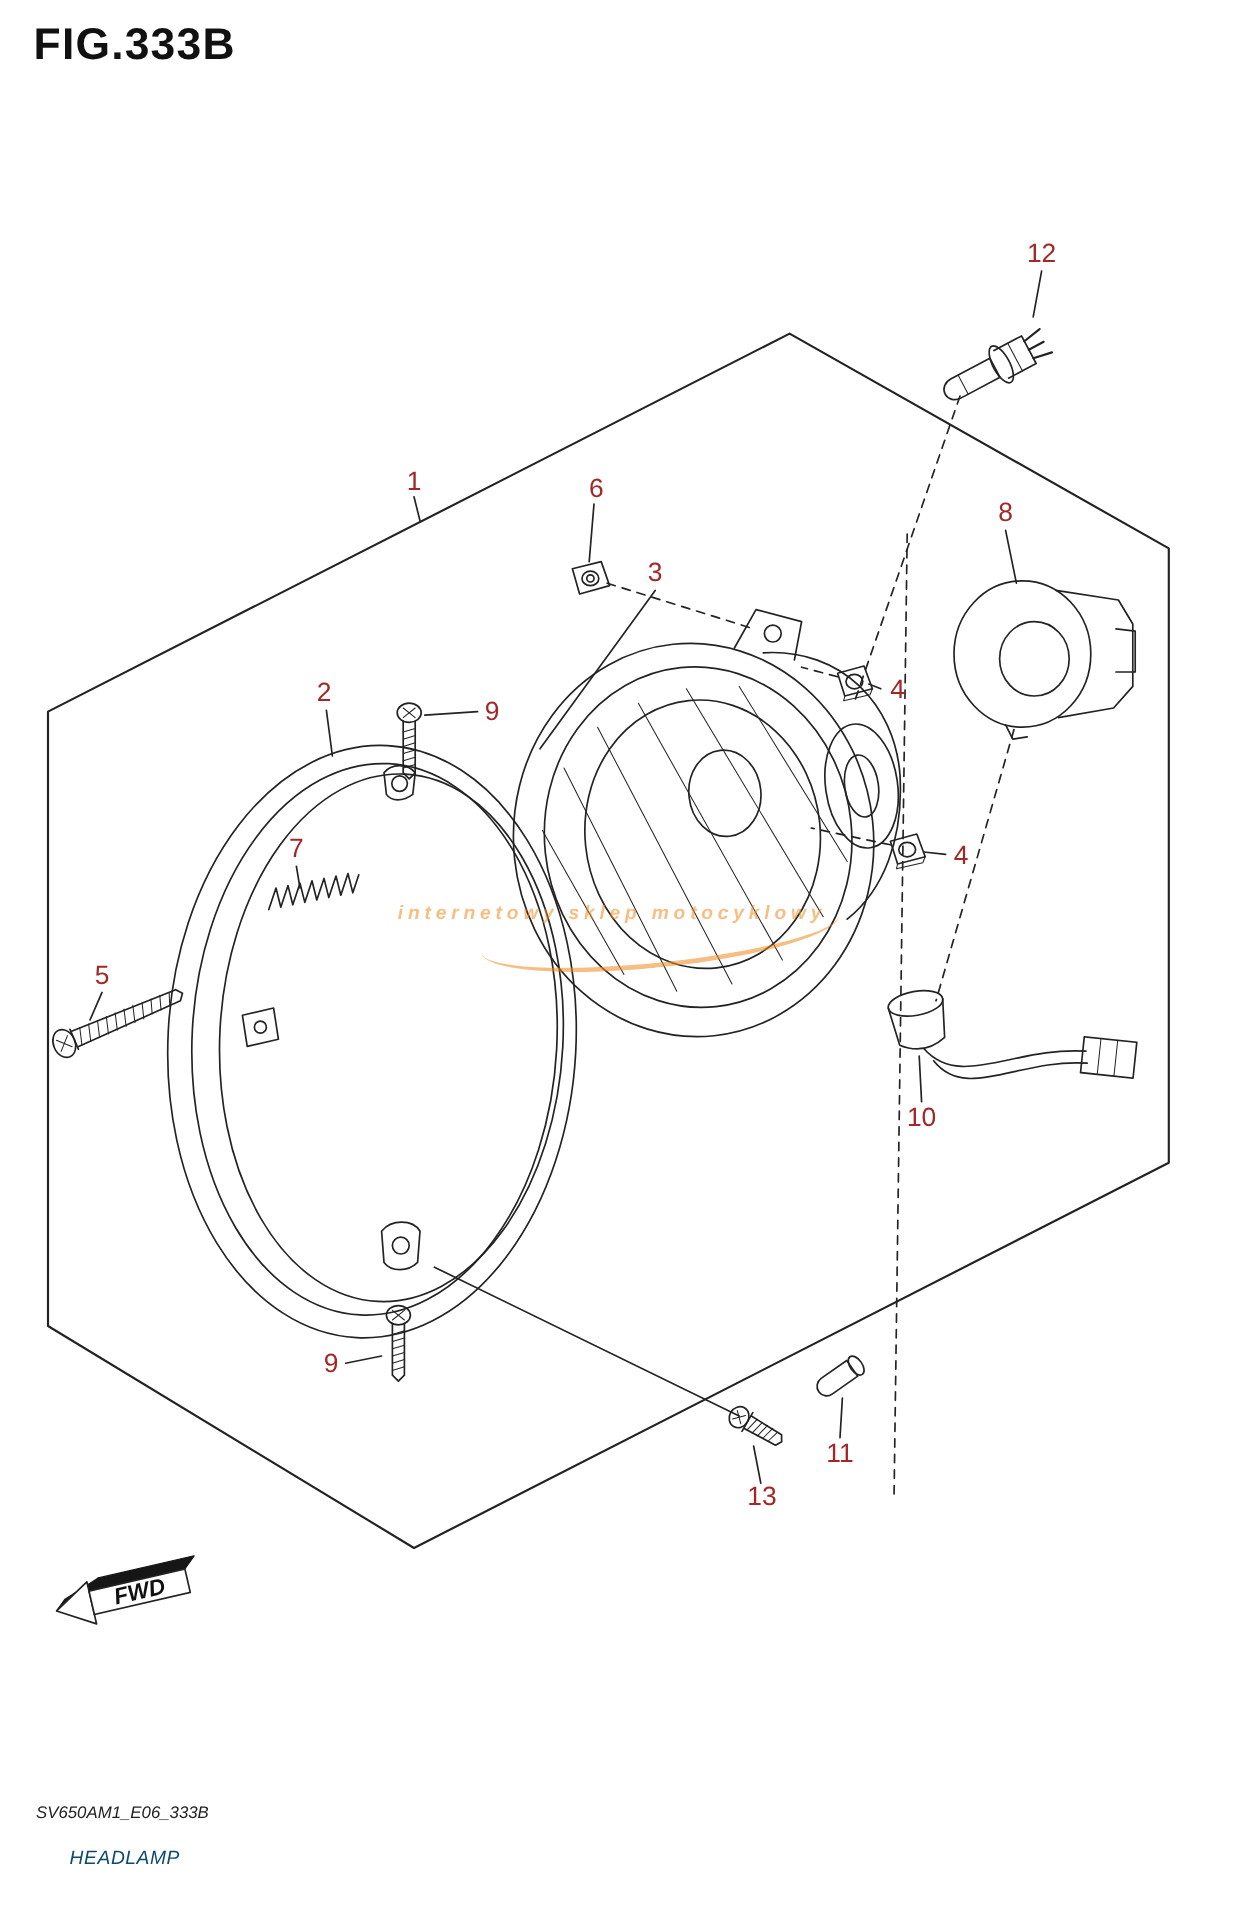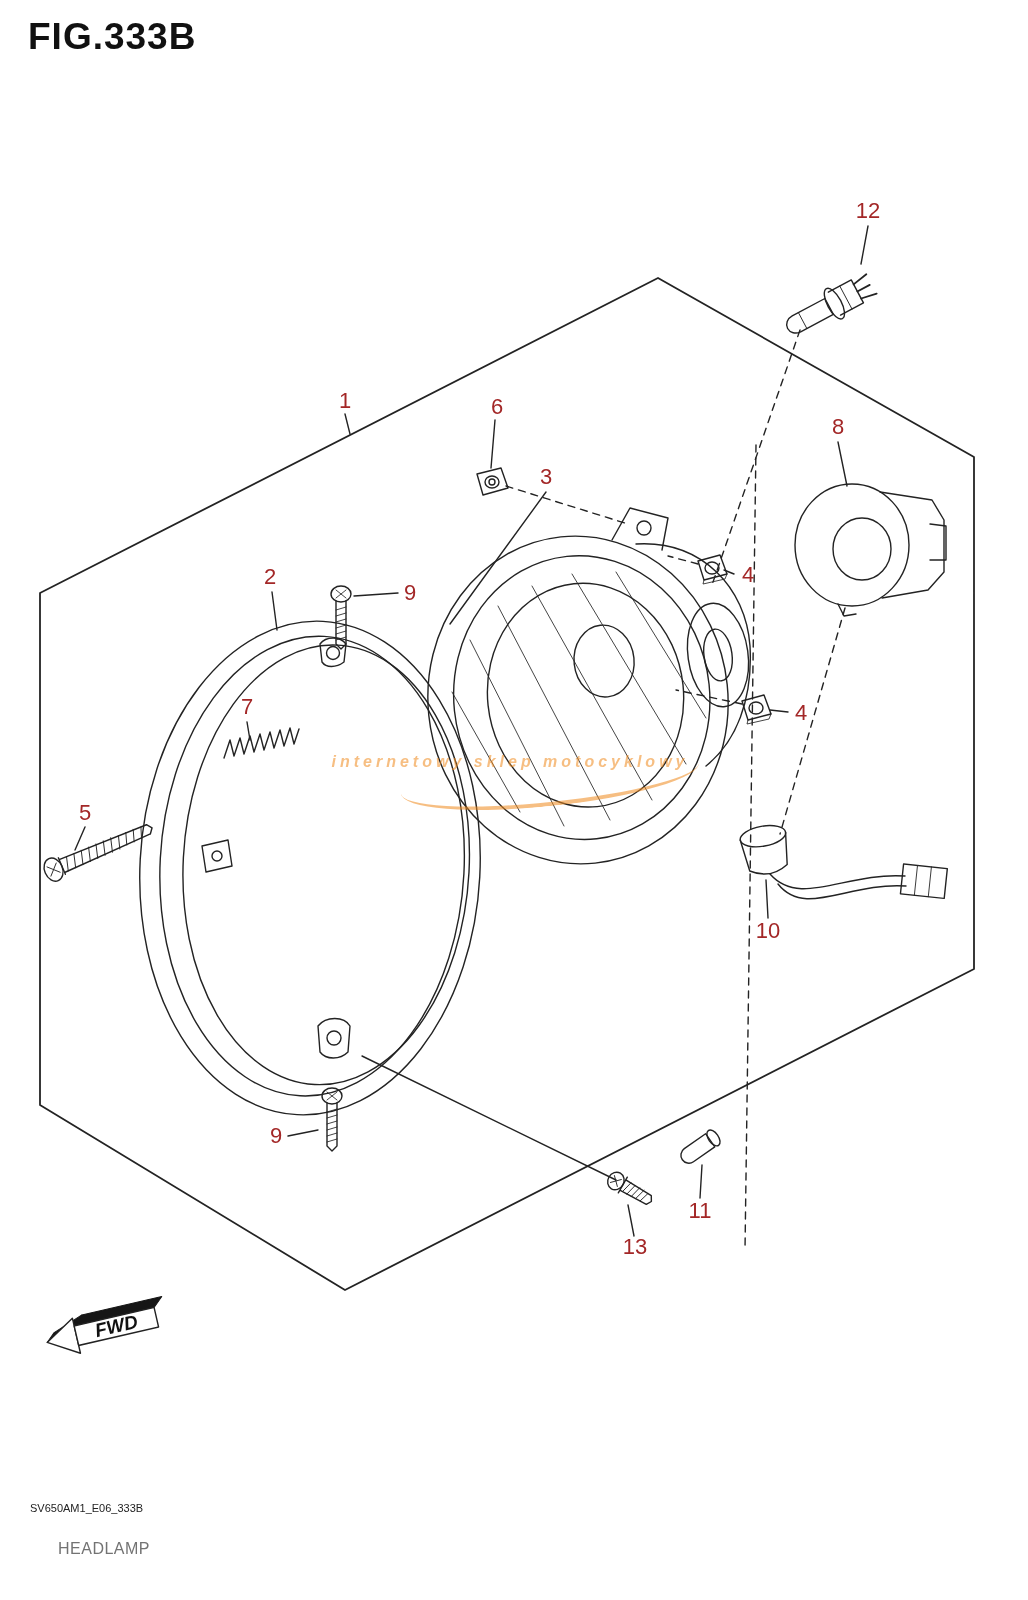--- a/index.html
+++ b/index.html
@@ -1,20 +1,20 @@
 <!DOCTYPE html>
 <html style="--callout-color: #a32727; --line-color: #232323; --wm-orange: #f08a1d; --wm-gray: #9b9b9b;"><head>
 <meta charset="utf-8">
 <style>
   html,body{margin:0;padding:0;background:#fff;}
   .page{position:relative;width:1028px;height:1600px;background:#ffffff;overflow:hidden;
         font-family:"Liberation Sans","DejaVu Sans",sans-serif;}
   .title{position:absolute;left:28px;top:16px;font-size:37px;font-weight:700;color:#111;letter-spacing:1px;}
-  .footer-code{position:absolute;left:30px;top:1502px;font-size:11px;color:#222;}
-  .footer-name{position:absolute;left:58px;top:1540px;font-size:16px;color:#737373;letter-spacing:.5px;}
+  .footer-code{position:absolute;left:30px;top:1502px;font-size:14px;color:#222;font-style:italic;}
+  .footer-name{position:absolute;left:58px;top:1540px;font-size:16px;color:#0c4a6e;letter-spacing:.5px;font-style:italic;}
   svg.diagram{position:absolute;left:0;top:0;width:1028px;height:1600px;}
   #art *{fill:none;stroke:var(--line-color,#232323);stroke-width:1.4;stroke-linecap:round;stroke-linejoin:round;}
   #art .thin{stroke-width:.85;}
   #art .w2{stroke-width:1.8;}
   #art .dash{stroke-dasharray:7 6;stroke-width:1.1;}
   #art .blk{fill:#161616;stroke:#161616;stroke-width:1;}
   #art .wht{fill:#ffffff;}
   #art text{font:400 22px "Liberation Sans","DejaVu Sans",sans-serif;fill:var(--callout-color,#a32727);
             stroke:none;text-anchor:middle;}
   #art text.fwd-text{font:italic 700 19px "Liberation Sans","DejaVu Sans",sans-serif;fill:#111;}

